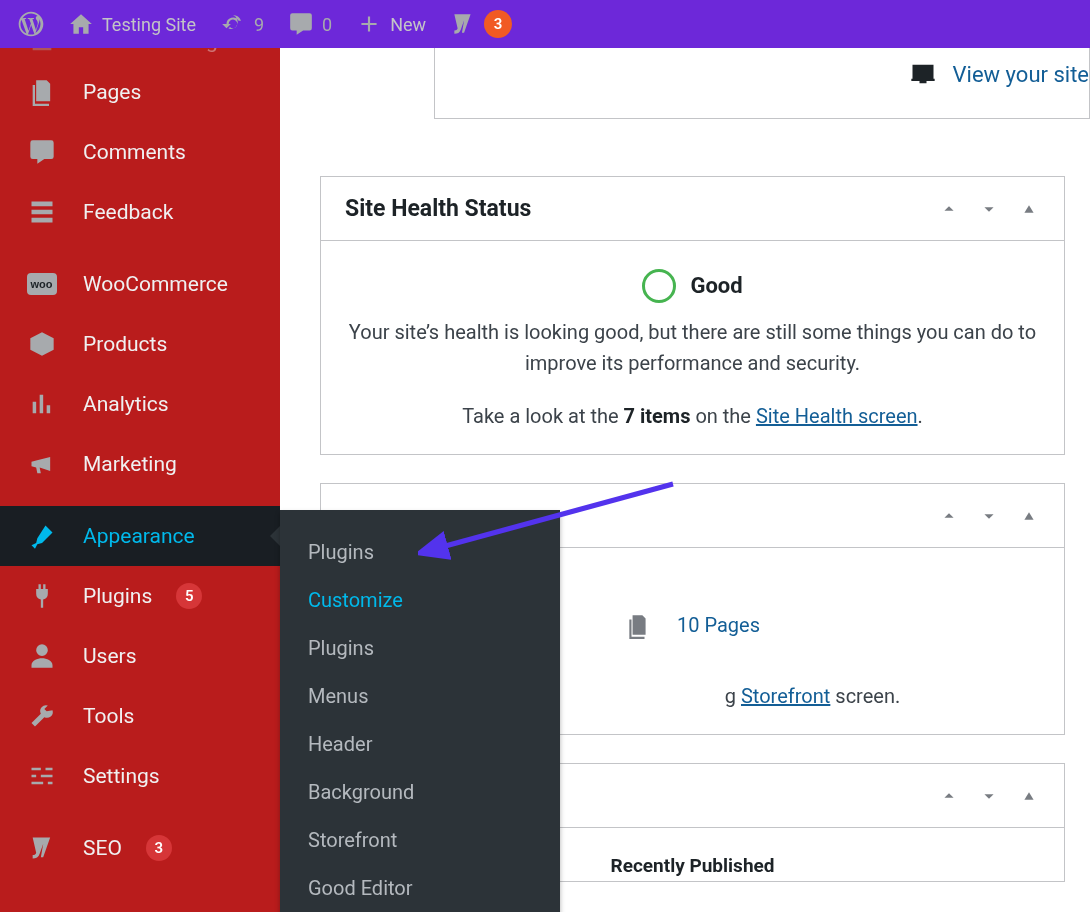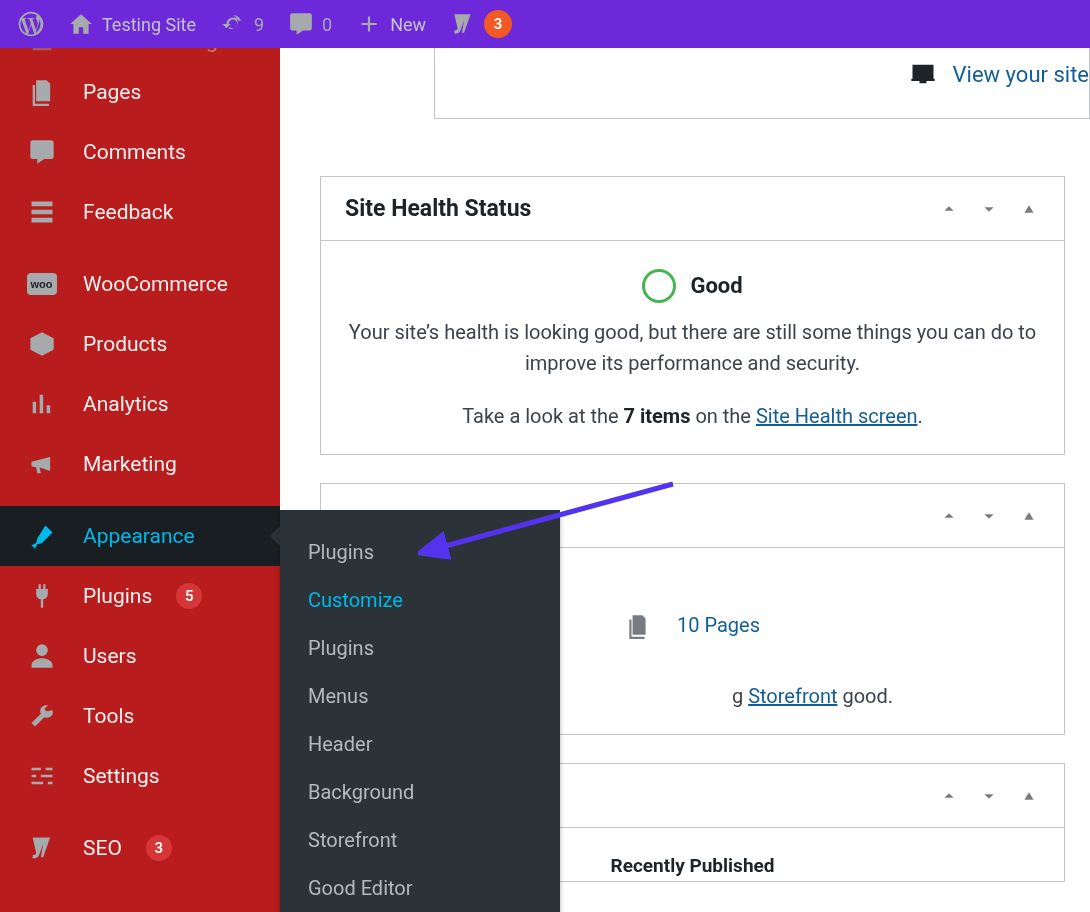--- a/index.html
+++ b/index.html
@@ -346,21 +346,21 @@
       </span>
     </div>
     <div class="panel-body">
       <div class="pages-row">
         <svg viewBox="0 0 24 24">
             <path d="M7 2h9l3 3v15H7zM4 6h2v16h12v2H4z"></path>
           </svg>
         <a href="#" class="link" style="text-decoration:none;color:#135e96">10 Pages</a>
       </div>
       <p style="margin-top:30px">
-        <span style="margin-left:240px">g </span><a href="#" class="link">Storefront</a><span> good.</span>
+        <span style="margin-left:240px">g </span><a href="#" class="link">Storefront</a><span> screen.</span>
       </p>
     </div>
   </div>
 
   <div class="panel" style="width:745px">
     <div class="panel-head">
       <span>&nbsp;</span>
       <span class="controls">
         <svg viewBox="0 0 24 24">
             <path d="M7 14l5-5 5 5z"></path>

